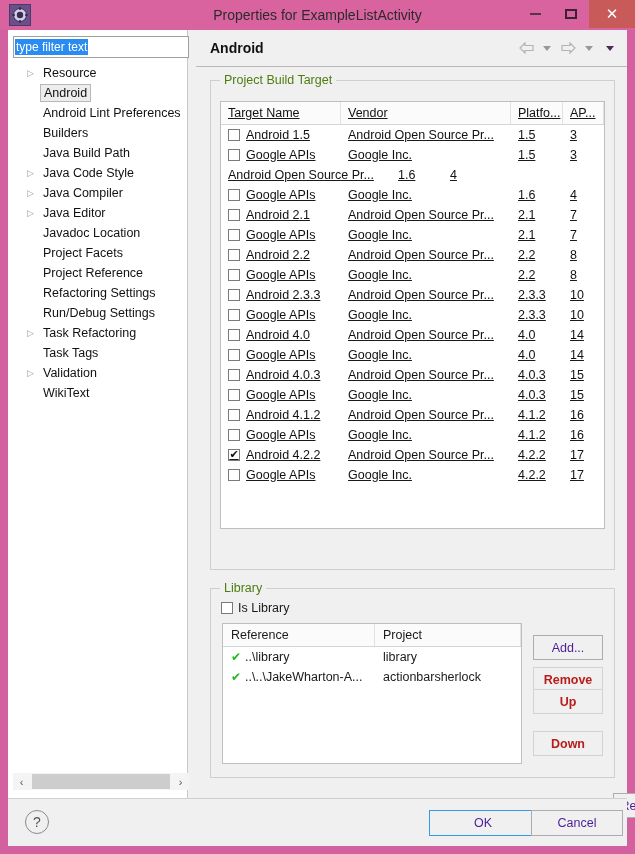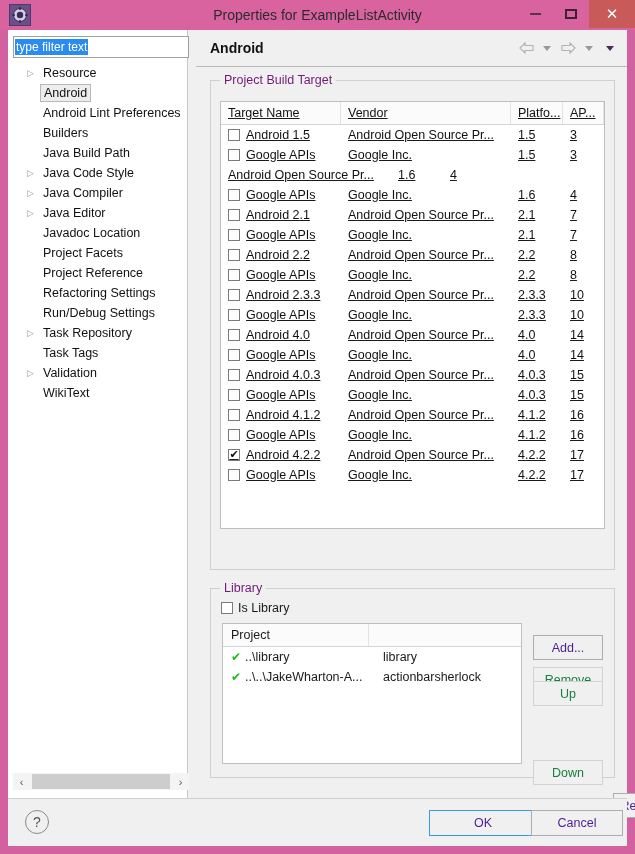--- a/index.html
+++ b/index.html
@@ -243,21 +243,21 @@
     border: 1px solid #cfcfcf;
     box-sizing: border-box;
     background: #f0f0f0;
   }
   .group-title {
     position: absolute;
     top: -8px; left: 9px;
     background: #f0f0f0;
     padding: 0 4px;
     font-size: 12.5px;
-    color: #701a75;
+    color: #4d7c0f;
   }
   #build-target-group {
     left: 14px; top: 50px;
     width: 405px; height: 490px;
   }
   #library-group {
     left: 14px; top: 558px;
     width: 405px; height: 190px;
   }
 
@@ -390,33 +390,33 @@
     background: #f0f0f0;
     color: #4c1d95;
     font-size: 12.5px;
     font-family: "Liberation Sans", sans-serif;
     display: flex;
     align-items: center;
     justify-content: center;
     box-sizing: border-box;
     padding: 0;
   }
-  .btn.disabled { color: #15803d; border-color: #d2d2d2; }
+  .btn.disabled { color: #b91c1c; border-color: #d2d2d2; font-weight: bold; }
   .btn.default { border: 1px solid #3399e8; }
 
   .lib-btn {
     position: absolute;
     left: 322px;
     width: 70px;
     height: 25px;
   }
   #lib-add    { top: 46px; }
   #lib-remove { top: 78px; }
-  #lib-up     { top: 92px; }
-  #lib-down   { top: 142px; margin-top: 29px; }
+  #lib-up     { top: 100px; }
+  #lib-down   { top: 142px; }
 
   #restore-defaults-button {
     position: absolute;
     left: 417px; top: 763px;
     width: 108px; height: 25px;
   }
 
   
   .bottom-bar {
     position: absolute;
@@ -494,21 +494,21 @@
           <div class="tree-item"><span class="tree-label">Builders</span></div>
           <div class="tree-item"><span class="tree-label">Java Build Path</span></div>
           <div class="tree-item"><span class="twisty">▷</span><span class="tree-label">Java Code Style</span></div>
           <div class="tree-item"><span class="twisty">▷</span><span class="tree-label">Java Compiler</span></div>
           <div class="tree-item"><span class="twisty">▷</span><span class="tree-label">Java Editor</span></div>
           <div class="tree-item"><span class="tree-label">Javadoc Location</span></div>
           <div class="tree-item"><span class="tree-label">Project Facets</span></div>
           <div class="tree-item"><span class="tree-label">Project Reference</span></div>
           <div class="tree-item"><span class="tree-label">Refactoring Settings</span></div>
           <div class="tree-item"><span class="tree-label">Run/Debug Settings</span></div>
-          <div class="tree-item"><span class="twisty">▷</span><span class="tree-label">Task Repository</span></div>
+          <div class="tree-item"><span class="twisty">▷</span><span class="tree-label">Task Refactoring</span></div>
           <div class="tree-item"><span class="tree-label">Task Tags</span></div>
           <div class="tree-item"><span class="twisty">▷</span><span class="tree-label">Validation</span></div>
           <div class="tree-item"><span class="tree-label">WikiText</span></div>
         </div>
       <div class="tree-hscroll">
         <div class="hs-arrow">‹</div>
         <div class="hs-thumb"></div>
         <div class="hs-arrow">›</div>
       </div>
     </div>
@@ -717,20 +717,21 @@
       <div class="groupbox" id="library-group">
         <div class="group-title">Library</div>
 
         <div class="is-library-row">
           <span class="chk"></span>
           <span>Is Library</span>
         </div>
 
         <div class="lib-table">
           <div class="lib-header" id="lib-header">
+              <div class="th col-ref">Reference</div>
               <div class="th col-proj">Project</div>
             </div>
           <div id="lib-body">
               <div class="lib-row">
                 <div class="td col-ref">
                   <span class="tick">✔</span>
                   <span>..\library</span>
                 </div>
                 <div class="td col-proj">library</div>
               </div>

